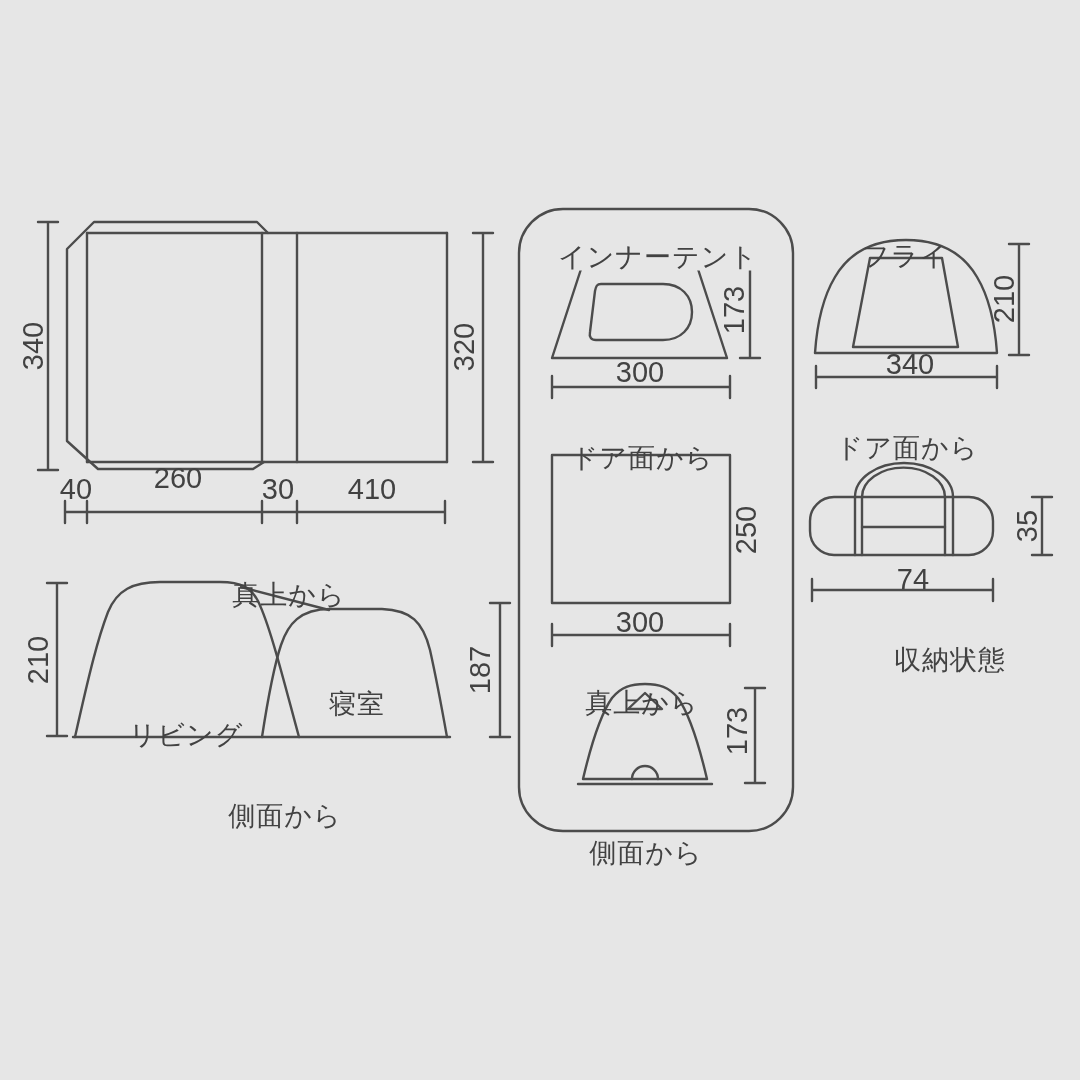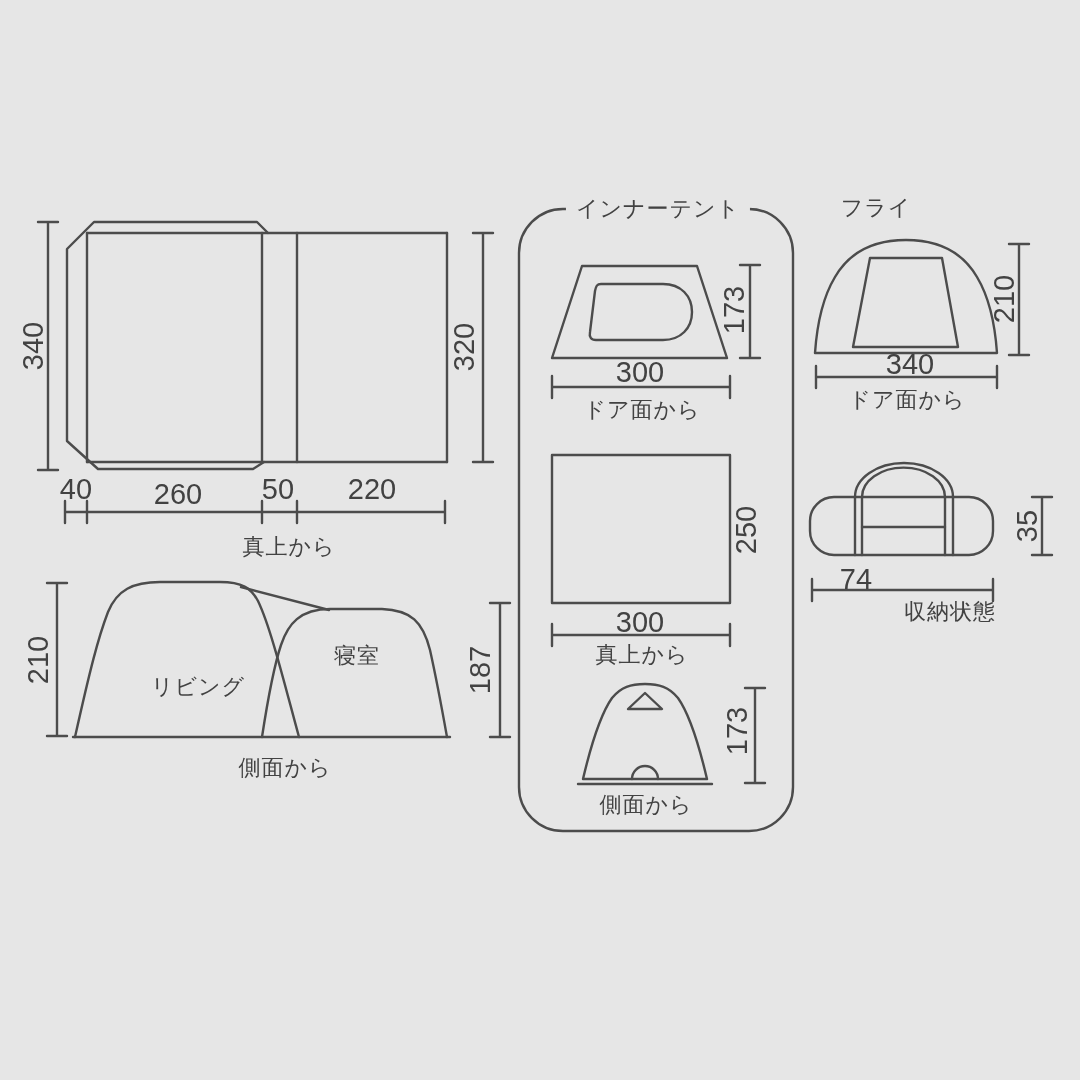--- a/index.html
+++ b/index.html
@@ -9,21 +9,21 @@
     font-family:"Liberation Sans","DejaVu Sans",sans-serif;
   }
   svg.art { position:absolute; left:0; top:0; }
   svg.art * { fill:none; stroke:#4c4c4c; stroke-width:2.4; stroke-linejoin:round; stroke-linecap:round; }
   .t {
     position:absolute; white-space:nowrap; line-height:1;
     color:#424242; font-size:29px;
     transform:translate(-50%,-50%);
   }
   .rot { transform:translate(-50%,-50%) rotate(-90deg); }
-  .jp { font-size:22px; letter-spacing:1px; }
+  .jp { font-size:27px; letter-spacing:1px;margin-top:48px; }
   .panel-title { background:#e6e6e6; padding:0 10px; }
 </style>
 </head>
 <body>
 
 <div class="canvas">
 
   <svg class="art" width="1080" height="1080" viewBox="0 0 1080 1080">
 
     <g>
@@ -80,43 +80,43 @@
       <path d="M855,497 V555 M862,497 V555 M945,497 V555 M953,497 V555"></path>
       <path d="M862,527 H945"></path>
       <path d="M1032,497 H1052 M1042,497 V555 M1032,555 H1052"></path>
       <path d="M812,579 V601 M812,590 H993 M993,579 V601"></path>
     </g>
   </svg>
 
   <div class="t rot" style="left:33px;top:346px">340</div>
   <div class="t rot" style="left:464px;top:347px">320</div>
   <div class="t" style="left:76px;top:489px">40</div>
-  <div class="t" style="left:178px;top:494px">260</div>
-  <div class="t" style="left:278px;top:489px">50</div>
-  <div class="t" style="left:372px;top:489px">220</div>
+  <div class="t" style="left:178px;top:478px">260</div>
+  <div class="t" style="left:278px;top:489px">30</div>
+  <div class="t" style="left:372px;top:489px">410</div>
   <div class="t jp" style="left:289px;top:547px">真上から</div>
 
   <div class="t rot" style="left:38px;top:660px">210</div>
-  <div class="t jp" style="left:198px;top:687px">リビング</div>
+  <div class="t jp" style="left:186px;top:687px">リビング</div>
   <div class="t jp" style="left:357px;top:656px">寝室</div>
   <div class="t rot" style="left:480px;top:670px">187</div>
   <div class="t jp" style="left:285px;top:768px">側面から</div>
 
   <div class="t jp panel-title" style="left:658px;top:209px">インナーテント</div>
   <div class="t rot" style="left:734px;top:310px">173</div>
   <div class="t" style="left:640px;top:372px">300</div>
   <div class="t jp" style="left:642px;top:410px">ドア面から</div>
   <div class="t rot" style="left:746px;top:530px">250</div>
   <div class="t" style="left:640px;top:622px">300</div>
   <div class="t jp" style="left:642px;top:655px">真上から</div>
   <div class="t rot" style="left:737px;top:731px">173</div>
   <div class="t jp" style="left:646px;top:805px">側面から</div>
 
-  <div class="t jp" style="left:876px;top:208px">フライ</div>
+  <div class="t jp" style="left:905px;top:208px">フライ</div>
   <div class="t rot" style="left:1004px;top:299px">210</div>
   <div class="t" style="left:910px;top:364px">340</div>
   <div class="t jp" style="left:907px;top:400px">ドア面から</div>
 
   <div class="t rot" style="left:1027px;top:526px">35</div>
-  <div class="t" style="left:856px;top:579px">74</div>
+  <div class="t" style="left:913px;top:579px">74</div>
   <div class="t jp" style="left:950px;top:612px">収納状態</div>
 
 </div>
 
 </body></html>

